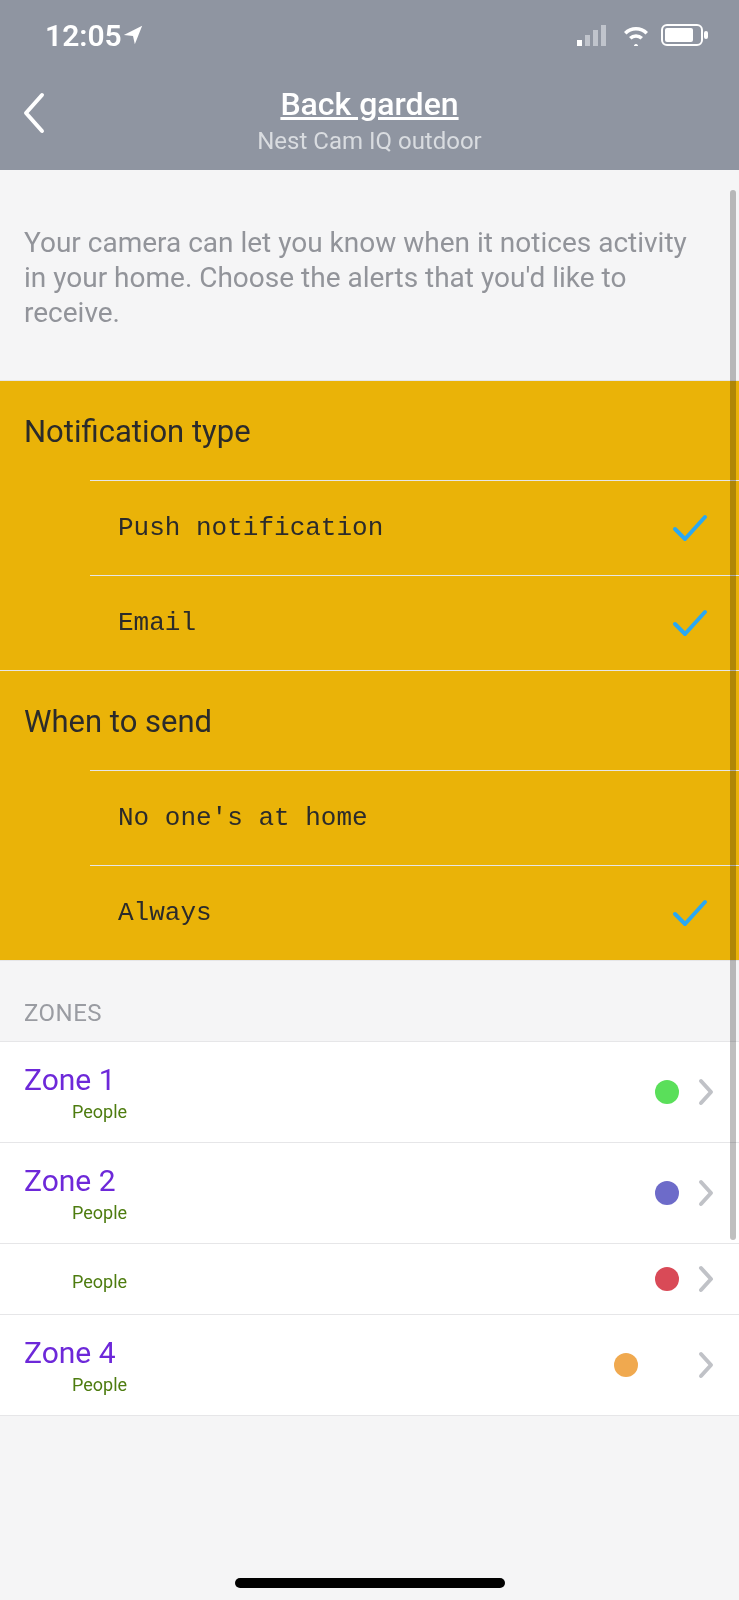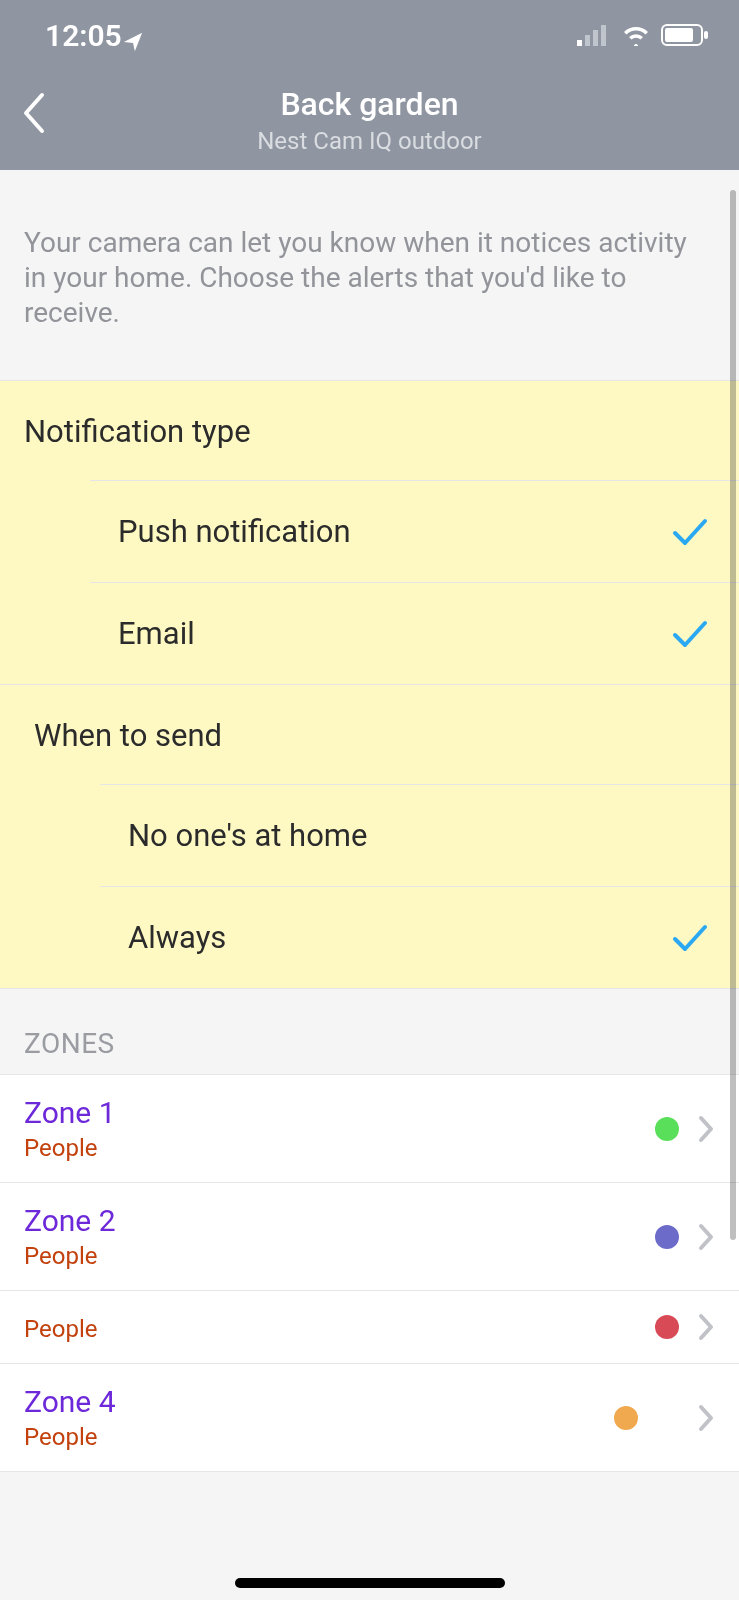--- a/index.html
+++ b/index.html
@@ -15,21 +15,21 @@
     height: 70px;
     background: #8f95a1;
     display: flex;
     align-items: center;
     justify-content: space-between;
     padding: 0 30px 0 45px;
     color: #fff;
   }
   .status-left {
     display: flex;
-    align-items: flex-end;
+    align-items: center;
     gap: 0;
     font-size: 30px;
     font-weight: 600;
   }
   .status-right {
     display: flex;
     align-items: center;
     gap: 10px;
   }
   .nav-header {
@@ -47,20 +47,21 @@
     transform: translateY(-50%);
   }
   .nav-titles {
     flex: 1;
     text-align: center;
   }
   .nav-title {
     color: #fff;
     font-size: 32px;
     font-weight: 500;
+    text-decoration: underline;
   }
   .nav-subtitle {
     color: #d9dce0;
     font-size: 24px;
     margin-top: 4px;
     text-align: center;
   }
   .content {
     height: calc(100% - 170px);
     overflow-y: auto;
@@ -75,70 +76,72 @@
     background: rgba(0,0,0,0.25);
     border-radius: 3px;
   }
   .intro-text {
     padding: 55px 36px 50px 24px;
     color: #92949a;
     font-size: 28px;
     line-height: 1.25;
   }
   .section {
-    background: #fef9c3;
+    background: #eab308;
     border-top: 1px solid #e6e6e8;
     border-bottom: 1px solid #e6e6e8;
   }
   .section-title {
     font-size: 31px;
     color: #2b2b2b;
     padding: 32px 24px 30px 24px;
   }
   .option-row {
     margin-left: 90px;
     border-top: 1px solid #e6e6e8;
     padding: 32px 30px 32px 28px;
     display: flex;
     align-items: center;
     justify-content: space-between;
   }
   .option-row:first-of-type { border-top: 1px solid #e6e6e8; }
   .option-label {
-    font-size: 31px;
+    font-size: 26px;
     color: #2b2b2b;
+    font-family: Liberation Mono, monospace;
   }
   .check-icon {
     width: 38px;
     height: 30px;
     flex: 0 0 auto;
   }
   .zones-header {
     padding: 38px 24px 14px 24px;
     color: #9a9ca2;
-    font-size: 28px;
+    font-size: 24px;
     letter-spacing: 0.5px;
   }
   .zone-row {
     background: #fff;
     border-top: 1px solid #e6e6e8;
     padding: 20px 24px 20px 24px;
     display: flex;
     align-items: center;
   }
   .zone-row:last-child { border-bottom: 1px solid #e6e6e8; gap: 41px; }
   .zone-text { flex: 1; }
   .zone-name {
     font-size: 30px;
     color: #6d28d9;
   }
   .zone-sub {
-    font-size: 24px;
-    color: #c2410c;
+    font-size: 18px;
+    color: #4d7c0f;
     margin-top: 4px;
+    margin-left: 48px;
   }
   .zone-dot {
     width: 24px;
     height: 24px;
     border-radius: 50%;
     margin-right: 18px;
   }
   .chevron-right {
     width: 18px;
     height: 30px;
@@ -210,21 +213,21 @@
     </div>
 
     <div class="option-row">
       <span class="option-label">Email</span>
       <svg class="check-icon" viewBox="0 0 38 30">
         <polyline points="4,16 14,26 34,4" fill="none" stroke="#2aa8f2" stroke-width="4" stroke-linecap="round" stroke-linejoin="round"></polyline>
       </svg>
     </div>
   </div>
 
-  <div class="section" style="border-top:none;padding-left:10px;">
+  <div class="section" style="border-top:none;">
     <div class="section-title">When to send</div>
 
     <div class="option-row">
       <span class="option-label">No one's at home</span>
     </div>
 
     <div class="option-row">
       <span class="option-label">Always</span>
       <svg class="check-icon" viewBox="0 0 38 30">
         <polyline points="4,16 14,26 34,4" fill="none" stroke="#2aa8f2" stroke-width="4" stroke-linecap="round" stroke-linejoin="round"></polyline>

